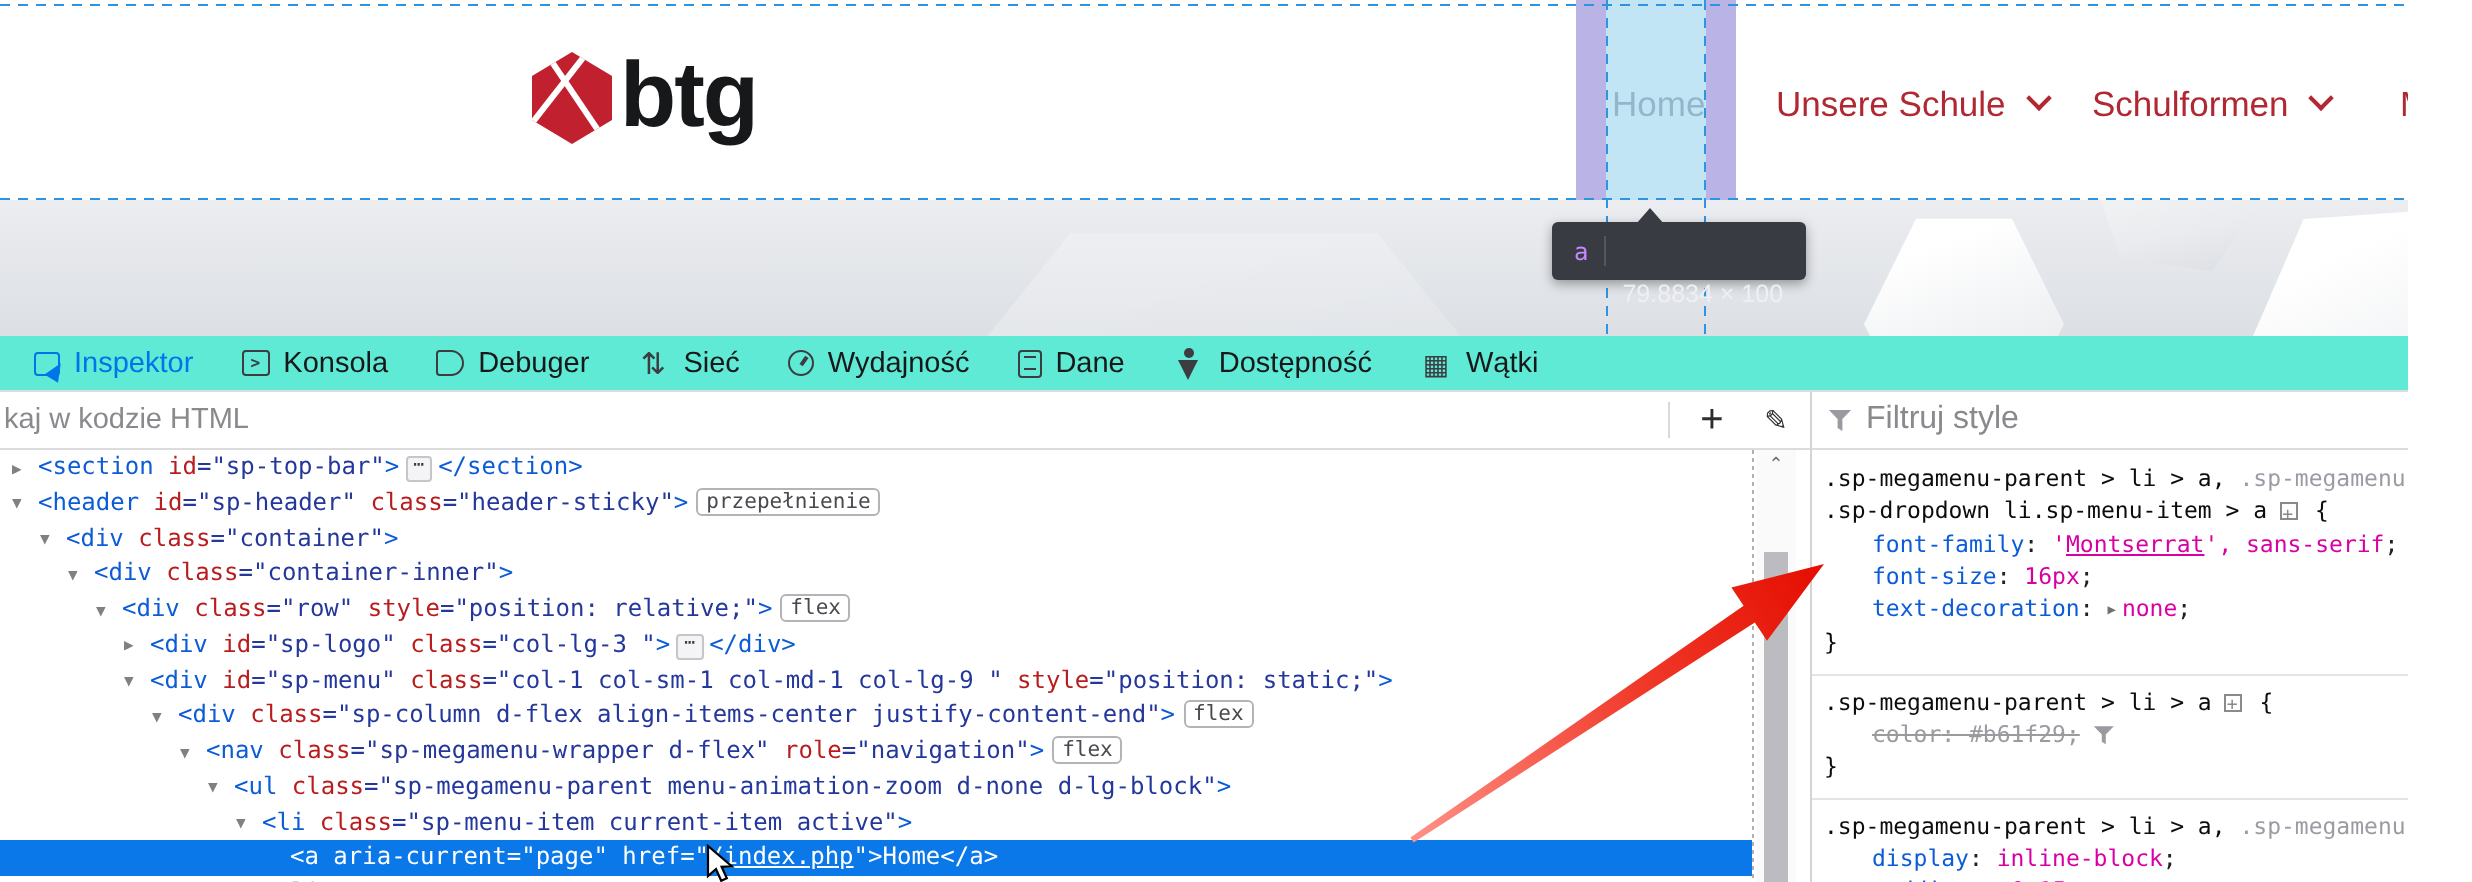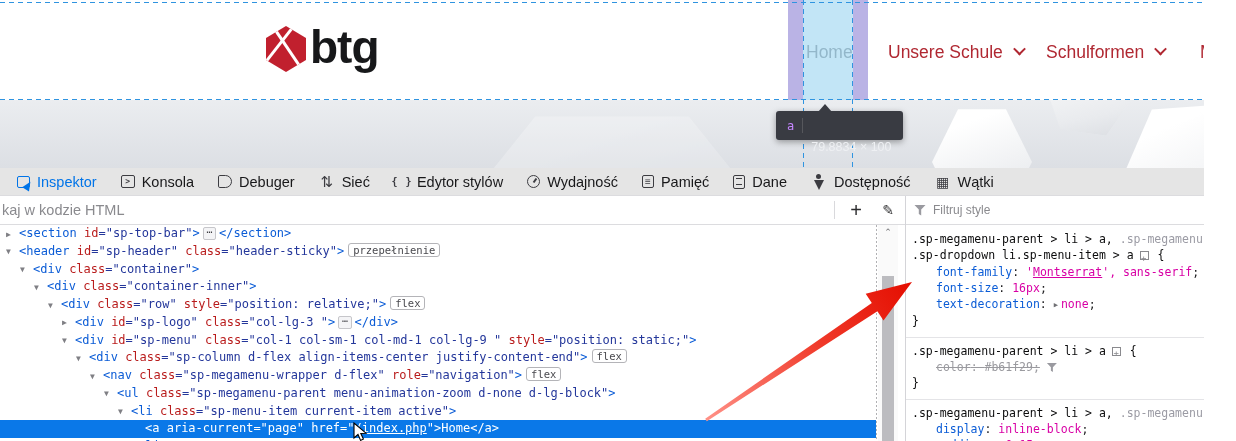--- a/index.html
+++ b/index.html
@@ -56,21 +56,21 @@
     background:#393b42; border-radius:3px; display:flex; align-items:center; padding:0 11px;
     box-shadow:0 2px 6px rgba(0,0,0,.35); }
   .node-tip .caret { position:absolute; left:42px; top:-7px; width:0; height:0;
     border-left:7px solid transparent; border-right:7px solid transparent; border-bottom:8px solid #393b42; }
   .tip-tag { color:#c687ff; font:12px "DejaVu Sans Mono",monospace; }
   .tip-sep { width:1px; height:15px; background:#56575c; margin:0 8px; }
   .tip-dims { color:#eef0f3; font:12.5px "Liberation Sans",sans-serif;margin-top:43px; }
 
   
   .devtools { position:absolute; left:0; top:168px; width:1236px; height:273px; background:#fff; }
-  .dt-toolbar { position:absolute; left:0; top:0; width:1236px; height:28px; background:#e5e5e5;
+  .dt-toolbar { position:absolute; left:0; top:0; width:1236px; height:28px; background:#5eead4;
     border-bottom:1px solid #dcdcdf; display:flex; align-items:center; padding-left:5px; }
   .tab { display:flex; align-items:center; gap:7px; padding:0 12px; height:28px; color:#18181a;
     font-size:14.5px; cursor:pointer; white-space:nowrap; }
   .tab.active { color:#0074e8; }
   .icn { width:16px; height:16px; display:inline-flex; align-items:center; justify-content:center;
     color:#3c3c41; font-size:13px; position:relative; }
   .tab.active .icn { color:#0074e8; }
   .i-inspector { border:1.6px solid #0074e8; width:13px; height:12px; border-radius:2px; }
   .i-inspector:after { content:""; position:absolute; right:-3px; bottom:-3px; width:0; height:0;
     border-left:4px solid transparent; border-right:4px solid transparent; border-bottom:9px solid #0074e8;
@@ -122,21 +122,21 @@
   .scroll-up { height:15px; text-align:center; font-size:9px; color:#6d6d71; line-height:14px; cursor:pointer; }
   .scroll-thumb { position:absolute; left:4px; top:51px; width:12px; height:165px; background:#bcbcc0; cursor:pointer; }
 
   .pane-divider { position:absolute; left:905px; top:28px; width:1px; height:245px; background:#d4d4d8; }
 
   .rules-pane { position:absolute; left:906px; top:28px; width:330px; height:245px; overflow:hidden; }
   .filterbar { height:29px; border-bottom:1px solid #dcdcdf; display:flex; align-items:center; padding-left:8px; }
   .funnel { width:12px; height:11px; background:#9a9aa0; margin-right:7px;
     clip-path:polygon(0 0,100% 0,60% 46%,60% 100%,40% 86%,40% 46%); }
   .funnel.sm { width:10px; height:9px; display:inline-block; margin:0 0 0 7px; vertical-align:-1px; }
-  .filter-ph { color:#8a8a8e; font-size:12px; }
+  .filter-ph { color:#8a8a8e; font-size:16px; }
   .rules-view { font:11.5px "DejaVu Sans Mono",monospace; color:#0c0c0d; padding-top:4px; }
   .rule { padding:2px 0 4px; }
   .rule + .rule { border-top:1px solid #e4e4e7; margin-top:3px; padding-top:5px; }
   .selline { line-height:16.3px; white-space:nowrap; padding-left:6px; overflow:hidden; }
   .selm { color:#0c0c0d; } .selu { color:#9b9ba4; }
   .scope { display:inline-block; width:9px; height:9px; border:1px solid #8a8a8e; margin:0 2px 0 6px;
     position:relative; vertical-align:-1px; }
   .scope:before { content:"+"; position:absolute; left:0.5px; top:-2.5px; font-size:9px; color:#8a8a8e; }
   .decl { line-height:16.3px; padding-left:30px; white-space:nowrap; overflow:hidden; }
   .prop { color:#0b5cd6; } .pl { color:#202023; }
@@ -210,30 +210,22 @@
         </div>
         <div class="tab">
           <span class="icn i-debugger"></span>
           <span class="tlabel">Debuger</span>
         </div>
         <div class="tab">
           <span class="icn i-network"></span>
           <span class="tlabel">Sieć</span>
         </div>
         <div class="tab">
-          <span class="icn i-styles"></span>
-          <span class="tlabel">Edytor stylów</span>
-        </div>
-        <div class="tab">
           <span class="icn i-performance"></span>
           <span class="tlabel">Wydajność</span>
-        </div>
-        <div class="tab">
-          <span class="icn i-memory"></span>
-          <span class="tlabel">Pamięć</span>
         </div>
         <div class="tab">
           <span class="icn i-storage"></span>
           <span class="tlabel">Dane</span>
         </div>
         <div class="tab">
           <span class="icn i-accessibility"></span>
           <span class="tlabel">Dostępność</span>
         </div>
         <div class="tab">

